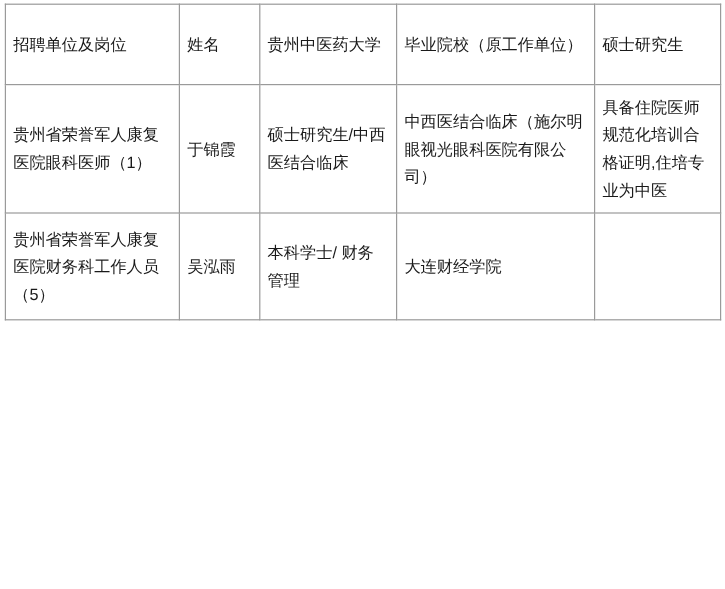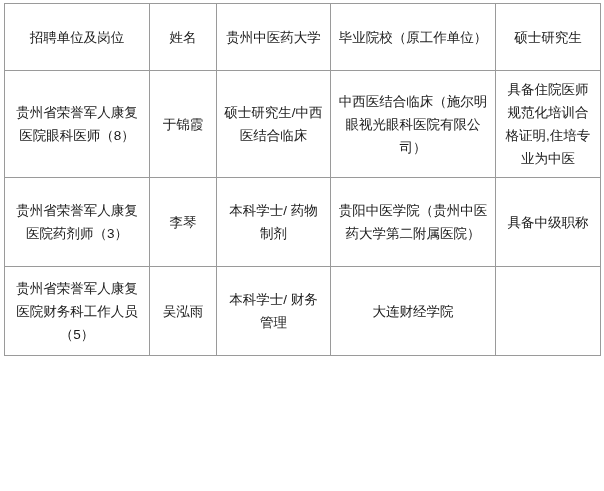--- a/index.html
+++ b/index.html
@@ -23,21 +23,21 @@
   table.recruit {
     border-collapse: collapse;
     table-layout: fixed;
     width: 596px;
     margin: 3px 0 0 4px;
   }
   table.recruit td,
   table.recruit th {
     border: 1px solid #9a9a9a;
     vertical-align: middle;
-    text-align: center;
+    text-align: left;
     font-size: 13.5px;
     line-height: 23px;
     padding: 6px 6px;
     font-weight: normal;
     color: #1a1a1a;
     word-break: break-all;
   }
   table.recruit thead td {
     height: 54px;
   }
@@ -71,32 +71,25 @@
       <tr>
         <td>招聘单位及岗位</td>
         <td>姓名</td>
         <td>贵州中医药大学</td>
         <td>毕业院校（原工作单位）</td>
         <td>硕士研究生</td>
       </tr>
     </thead>
     <tbody>
       <tr class="row-unit r1">
-        <td class="cell-left-align">贵州省荣誉军人康复医院眼科医师（8）</td>
+        <td class="cell-left-align">贵州省荣誉军人康复医院眼科医师（1）</td>
         <td>于锦霞</td>
         <td>硕士研究生/中西医结合临床</td>
         <td>中西医结合临床（施尔明眼视光眼科医院有限公司）</td>
         <td>具备住院医师规范化培训合格证明,住培专业为中医</td>
-      </tr>
-      <tr class="row-unit r2">
-        <td class="cell-left-align">贵州省荣誉军人康复医院药剂师（3）</td>
-        <td>李琴</td>
-        <td>本科学士/ 药物制剂</td>
-        <td>贵阳中医学院（贵州中医药大学第二附属医院）</td>
-        <td>具备中级职称</td>
       </tr>
       <tr class="row-unit r4">
         <td class="cell-left-align">贵州省荣誉军人康复医院财务科工作人员（5）</td>
         <td>吴泓雨</td>
         <td>本科学士/ 财务管理</td>
         <td>大连财经学院</td>
         <td class="empty-cell"></td>
       </tr>
     </tbody>
   </table>

